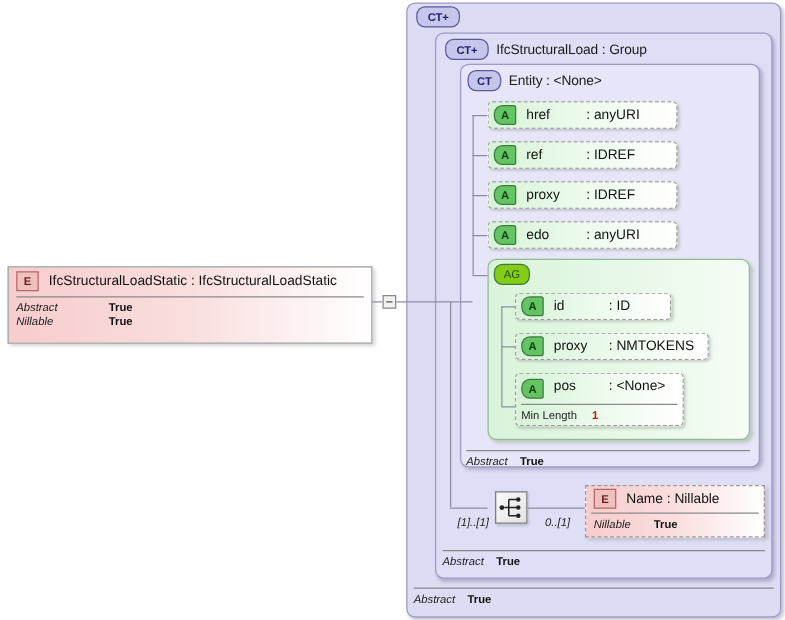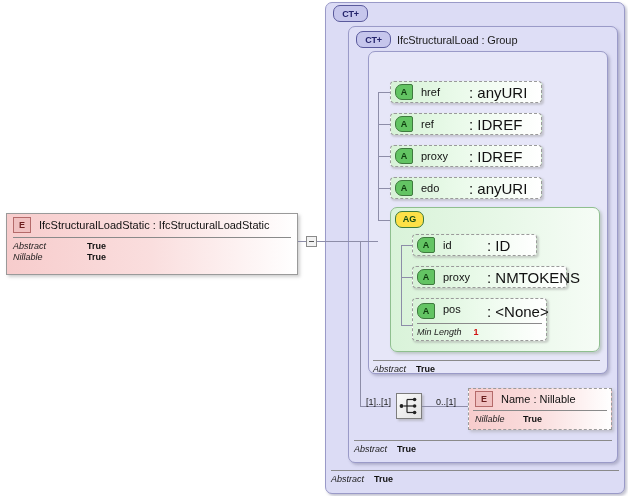--- a/index.html
+++ b/index.html
@@ -46,23 +46,23 @@
     font-size:9px;font-weight:bold;
     margin-right:6px;
     letter-spacing:-0.2px;
   }
   .badge-ct.plain{min-width:21px;}
   .badge-ag{
     display:inline-flex;align-items:center;justify-content:center;
     height:15px;min-width:23px;padding:0 2px;
     border:1px solid #3e7a3e;
     border-radius:7px;
-    background:#fde047;
+    background:#84cc16;
     color:#184f18;
-    font-size:9px;font-weight:bold;
+    font-size:9px;font-weight:normal;
     margin-right:3px;
   }
   .badge-a{
     display:inline-flex;align-items:center;justify-content:center;
     width:16px;height:14px;
     border:1px solid #3e7a3e;
     border-radius:7px 2px 2px 7px;
     background:#63c463;
     color:#0f3d0f;
     font-size:9px;font-weight:bold;
@@ -85,39 +85,39 @@
     position:absolute;box-sizing:border-box;
     border:1px dashed #9a9a9a;
     border-radius:4px;
     background:linear-gradient(to right,#d7f2d7 0%,#eafaea 45%,#ffffff 100%);
     display:flex;align-items:center;
     padding-left:4px;
     box-shadow:1.5px 1.5px 2px rgba(150,150,150,.4);
     white-space:nowrap;
   }
   .attr-name{font-size:11px;color:#111;}
-  .attr-type{font-size:15px;color:#111;position:absolute;text-align:right;}
+  .attr-type{font-size:11px;color:#111;position:absolute;text-align:right;}
 
   
   .ag-panel{
     position:absolute;box-sizing:border-box;
     background:linear-gradient(to right,#d9f3d9 0%,#e8f8e8 55%,#f6fcf6 100%);
     border:1px solid #8fbf8f;
     border-radius:7px;
     box-shadow:2px 2px 3px rgba(140,160,140,.45);
   }
 
   
   .facet-row{
     position:absolute;
     border-top:1px solid #8a8a8a;
     display:flex;align-items:center;
     font-size:9px;
   }
-  .facet-label{font-style:italic;color:#222;text-align:right;}
+  .facet-label{color:#222;text-align:right;}
   .facet-value{color:#d01010;font-weight:bold;margin-left:12px;}
 
   
   .elem-box{
     position:absolute;box-sizing:border-box;
     border:1px solid #9a9a9a;
     background:linear-gradient(to right,#f7cccc 0%,#fadede 50%,#ffffff 100%);
     box-shadow:2px 2px 3px rgba(150,150,150,.45);
   }
   .elem-box.dashed{border:1px dashed #9a9a9a;}
@@ -163,22 +163,23 @@
   .seq-icon{
     position:absolute;
     width:26px;height:26px;
     border:1px solid #7d7d7d;
     background:linear-gradient(135deg,#fafafa,#e2e2e2);
     box-shadow:1.5px 1.5px 2px rgba(150,150,150,.45);
     box-sizing:border-box;
   }
   .card-label{
     position:absolute;
-    font-size:9px;color:#222;
+    font-size:9px;font-style:italic;color:#222;
     white-space:nowrap;
+    margin-top:16px;
   }
 </style>
 </head>
 <body>
 
 <div id="canvas">
 
   <div class="ct-panel" style="left:325px;top:2px;width:300px;height:492px;">
   </div>
 
@@ -202,20 +203,24 @@
 
   <div class="sep-line" style="left:354px;top:440px;width:258px;"></div>
   <div class="panel-footer" style="left:354px;top:443px;height:12px;">
     <span class="pf-key">Abstract</span>
     <span class="pf-val">True</span>
   </div>
 
   <div class="ct-panel inner3" style="left:368px;top:51px;width:240px;height:323px;">
   </div>
 
+  <div class="panel-header" style="left:374px;top:56px;height:17px;">
+    <span class="badge-ct plain">CT</span>
+    <span class="panel-title">Entity     : &lt;None&gt;</span>
+  </div>
 
   <div class="sep-line" style="left:373px;top:360px;width:227px;"></div>
   <div class="panel-footer" style="left:373px;top:363px;height:12px;">
     <span class="pf-key">Abstract</span>
     <span class="pf-val">True</span>
   </div>
 
   <div class="ln-v" style="left:378px;top:92px;height:128px;"></div>
   <div class="ln-h" style="left:378px;top:92px;width:12px;"></div>
   <div class="ln-h" style="left:378px;top:124px;width:12px;"></div>

